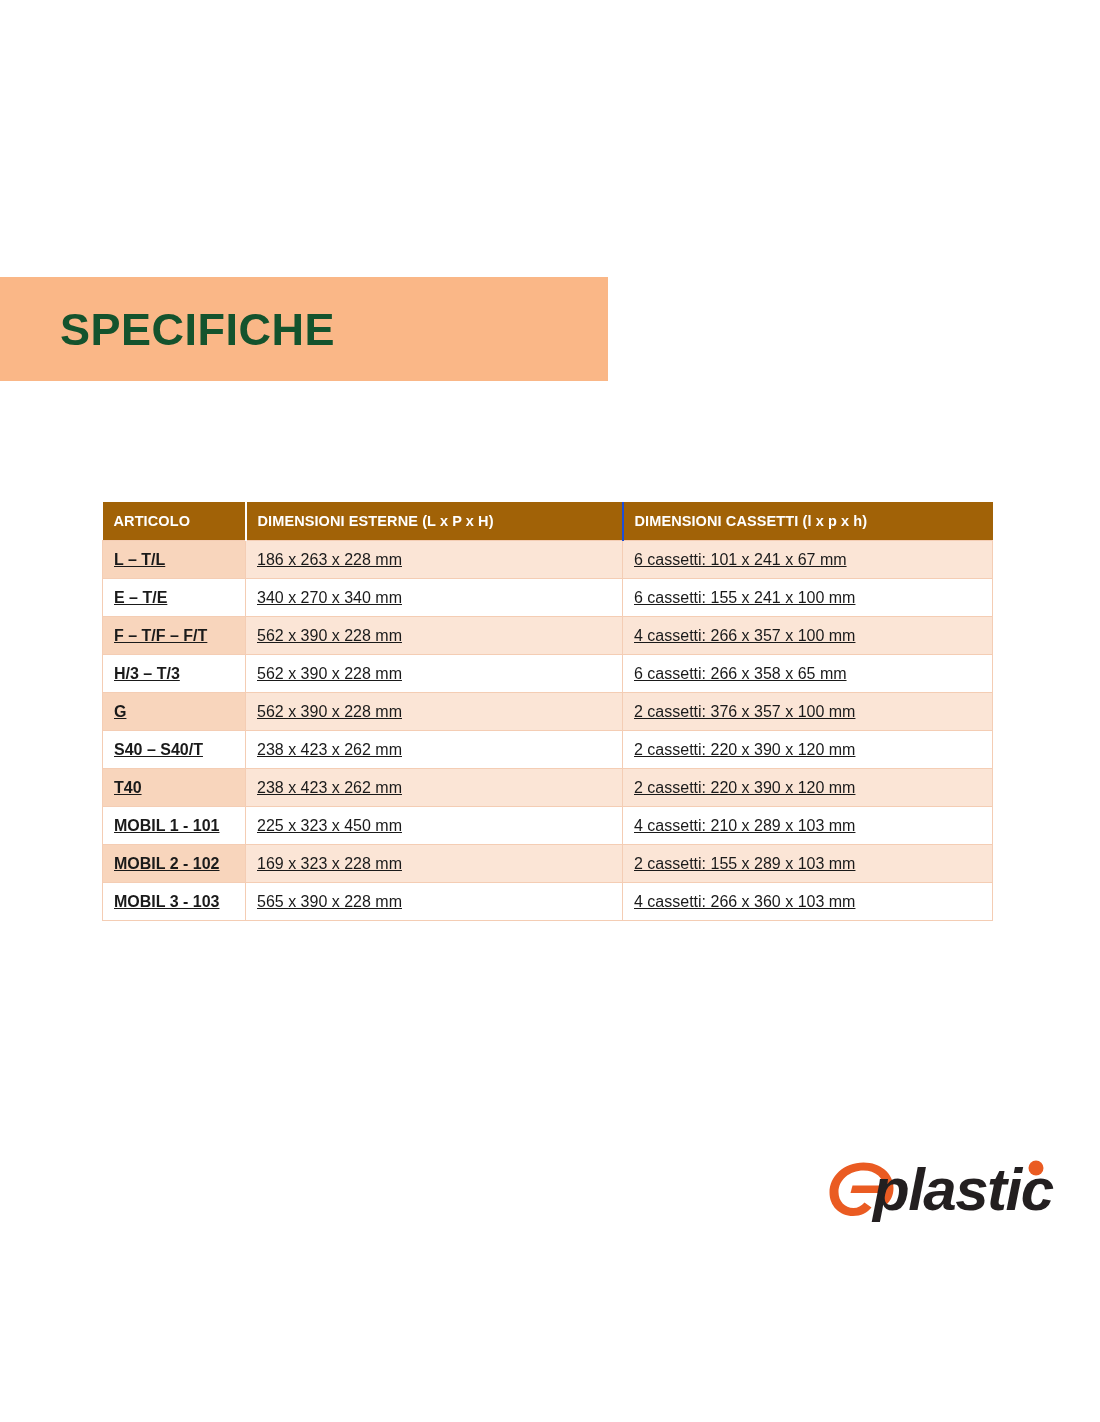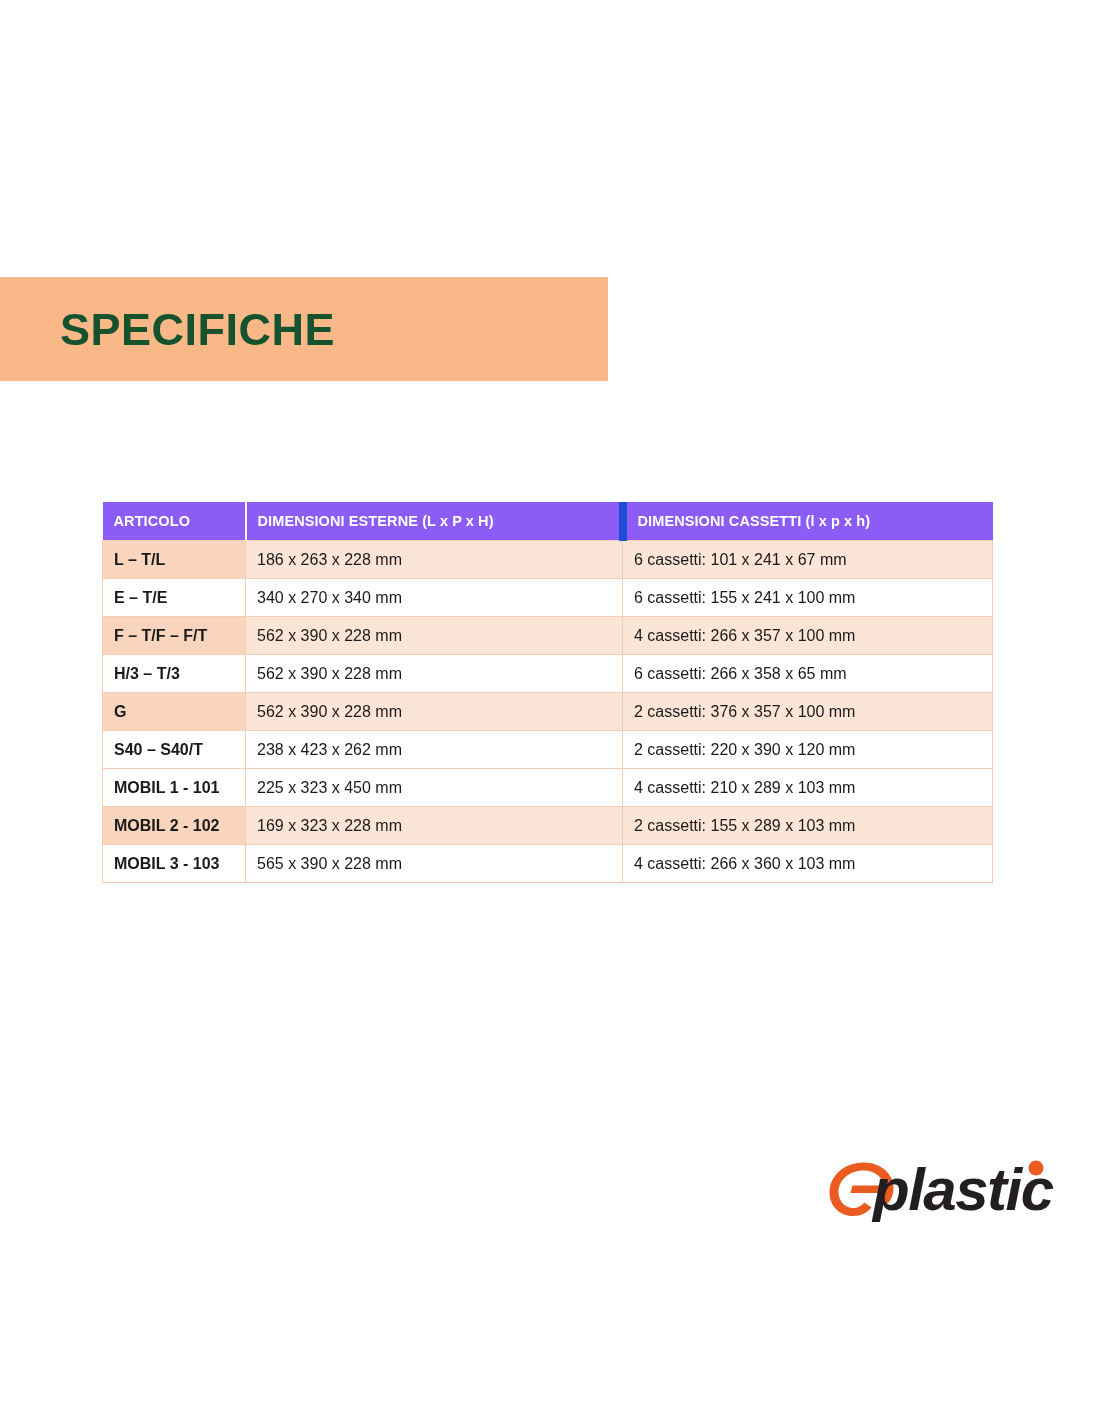--- a/index.html
+++ b/index.html
@@ -48,43 +48,44 @@
     border-collapse: collapse;
     width: 890px;
     table-layout: fixed;
     font-family: "Liberation Sans", sans-serif;
   }
   table#spec-table col.c-art   { width: 143px; }
   table#spec-table col.c-ext   { width: 377px; }
   table#spec-table col.c-cas   { width: 370px; }
 
   thead th {
-    background: #8b5cf6;
+    background: #a16207;
     color: #ffffff;
     font-size: 14.5px;
     font-weight: bold;
     text-align: left;
     padding: 10px 0 10px 11px;
     height: 18px;
     letter-spacing: 0.1px;
     border: none;
     white-space: nowrap;
   }
   thead th.th-art { border-right: 2px solid #ffffff; }
-  thead th.th-ext { border-right: 8px solid #1d4ed8; }
+  thead th.th-ext { border-right: 2px solid #1d4ed8; }
 
   tbody td {
     font-size: 16px;
     color: #1a1a1a;
     padding: 9px 12px 9px 11px;
     border: 1px solid #F4CDB4;
     vertical-align: middle;
     height: 19px;
     white-space: nowrap;
     overflow: hidden;
+    text-decoration: underline;
   }
   tbody td.cell-art {
     font-weight: bold;
     background: #F8DCC8;
   }
   tbody tr.odd td { background: #FBE5D6; }
   tbody tr.odd td.cell-art { background: #F8D5BC; }
   tbody tr.even td { background: #ffffff; }
   tbody tr.even td.cell-art { background: #ffffff; }
 
@@ -139,20 +140,25 @@
           <td>562 x 390 x 228 mm</td>
           <td>6 cassetti: 266 x 358 x 65 mm</td>
         </tr>
         <tr class="odd">
           <td class="cell-art">G</td>
           <td>562 x 390 x 228 mm</td>
           <td>2 cassetti: 376 x 357 x 100 mm</td>
         </tr>
         <tr class="even">
           <td class="cell-art">S40 – S40/T</td>
+          <td>238 x 423 x 262 mm</td>
+          <td>2 cassetti: 220 x 390 x 120 mm</td>
+        </tr>
+        <tr class="odd">
+          <td class="cell-art">T40</td>
           <td>238 x 423 x 262 mm</td>
           <td>2 cassetti: 220 x 390 x 120 mm</td>
         </tr>
         <tr class="even">
           <td class="cell-art">MOBIL 1 - 101</td>
           <td>225 x 323 x 450 mm</td>
           <td>4 cassetti: 210 x 289 x 103 mm</td>
         </tr>
         <tr class="odd">
           <td class="cell-art">MOBIL 2 - 102</td>

